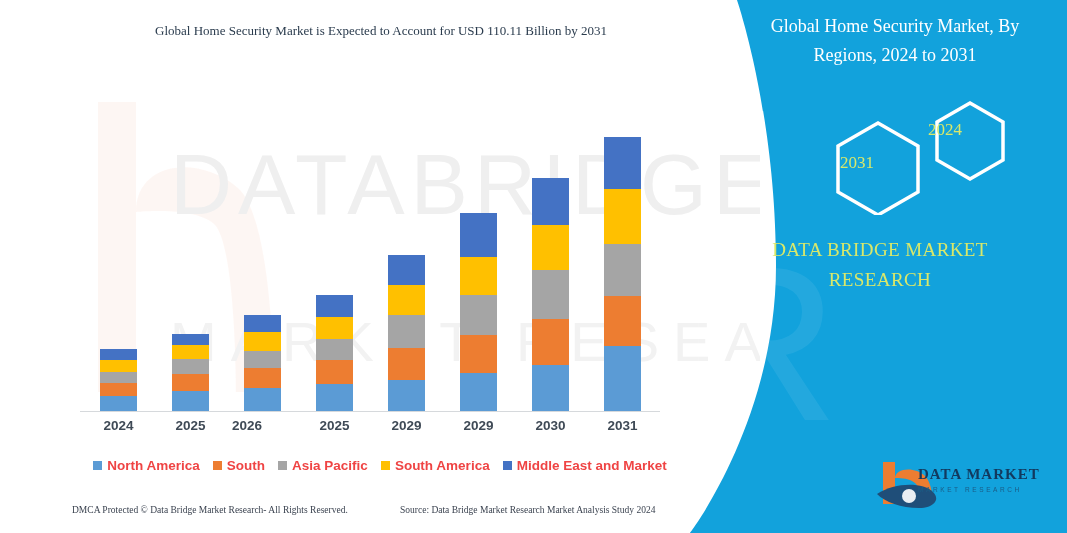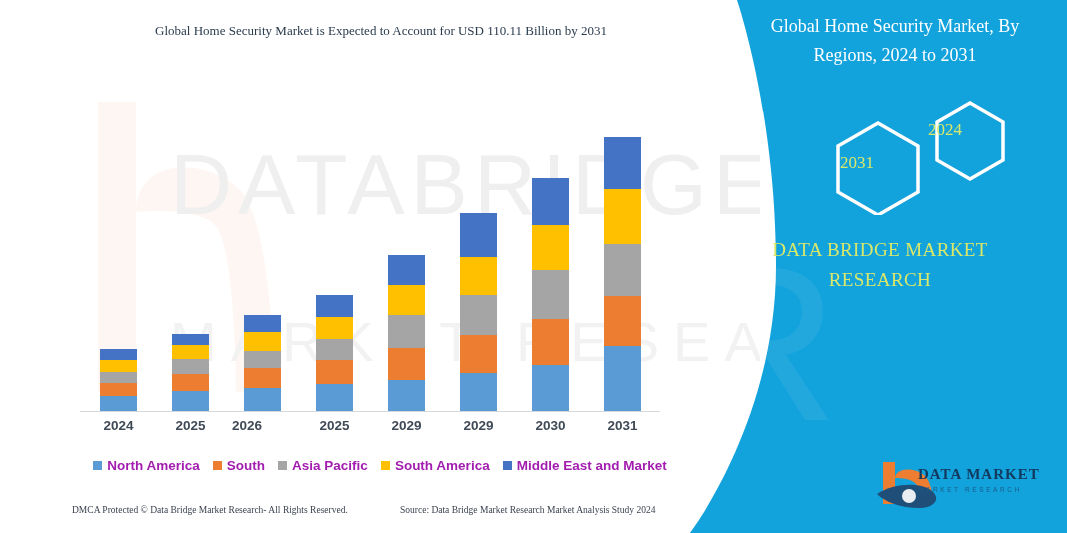--- a/index.html
+++ b/index.html
@@ -33,21 +33,21 @@
   .seg{width:100%;display:block;}
 
   .xlabels{position:absolute;left:80px;top:418px;width:590px;height:22px;}
   .xlabel{position:absolute;width:60px;text-align:center;font-size:13.5px;
     font-weight:bold;color:#3f4a56;font-family:"Liberation Sans",sans-serif;}
 
   .legend{position:absolute;left:80px;top:455px;width:600px;height:20px;
     display:flex;justify-content:center;align-items:center;gap:13px;}
   .lg-item{display:flex;align-items:center;gap:5px;}
   .lg-swatch{width:9px;height:9px;display:block;}
-  .lg-label{font-size:13.5px;font-weight:bold;color:#a21caf;white-space:nowrap;}
+  .lg-label{font-size:13.5px;font-weight:bold;color:#ef4444;white-space:nowrap;}
 
   .footer{position:absolute;left:0;top:505px;width:720px;height:22px;}
   .foot-l{position:absolute;left:72px;top:0;font-size:9.5px;color:#3b4350;
     font-family:"Liberation Serif",serif;white-space:nowrap;}
   .foot-r{position:absolute;left:400px;top:0;font-size:9.5px;color:#3b4350;
     font-family:Liberation Serif, serif;white-space:nowrap;}
 
   
   .right-pane{position:absolute;left:690px;top:0;width:377px;height:533px;}
   .right-pane svg.bg{position:absolute;left:0;top:0;}

